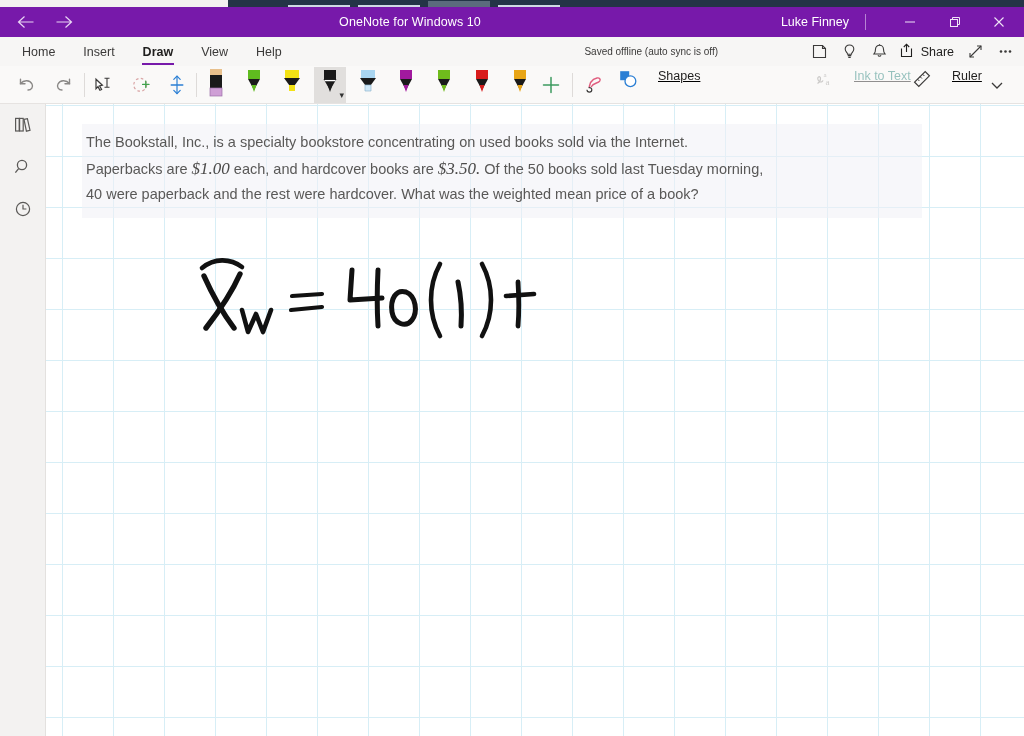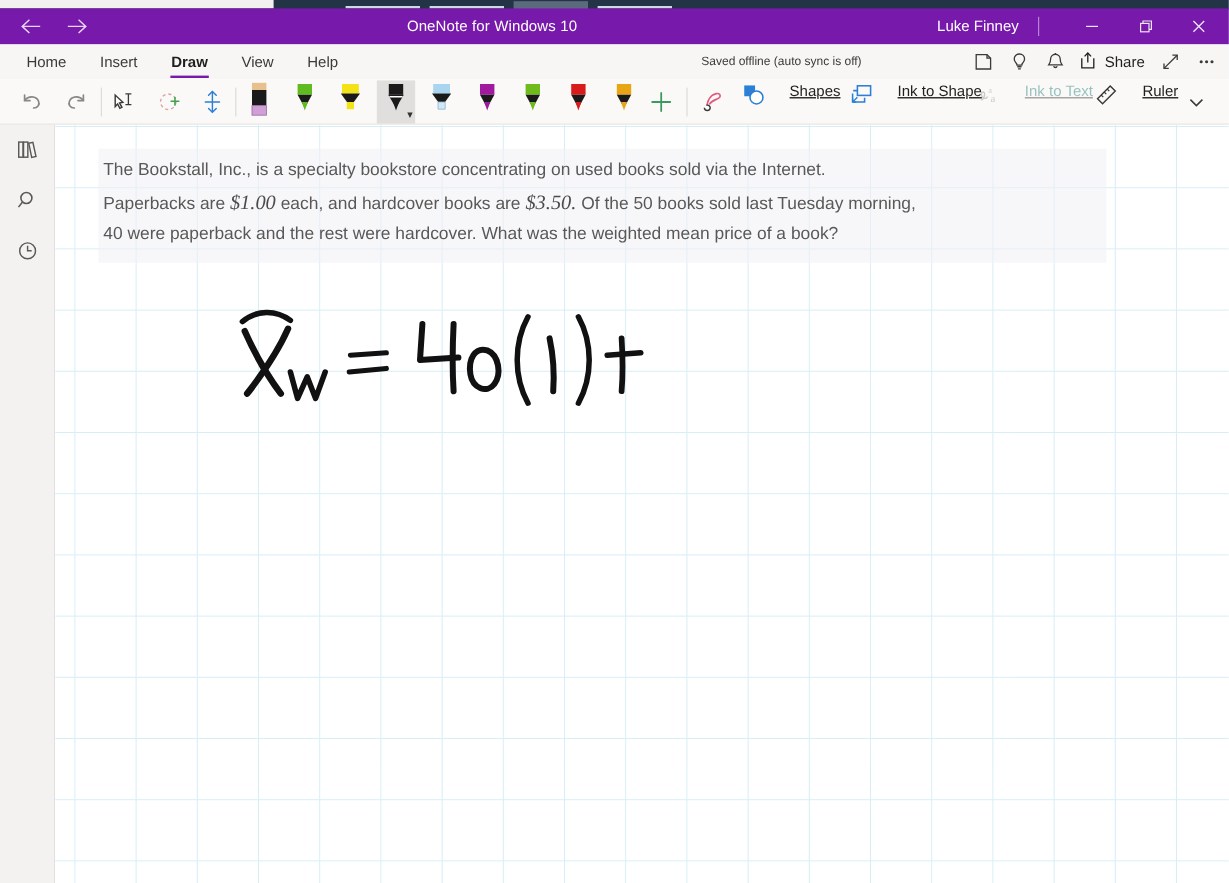--- a/index.html
+++ b/index.html
@@ -349,30 +349,20 @@
   <div class="dgrp" style="left:614px;">
     <span>
       <svg width="20" height="20" viewBox="0 0 20 20" fill="none">
         <rect x="2.2" y="2.2" width="9" height="9" fill="#2b7fd4"></rect>
         <circle cx="12.4" cy="12.2" r="5.4" fill="#ffffff" stroke="#2b7fd4" stroke-width="1.3"></circle>
       </svg>
     </span>
     <span class="dlabel">Shapes</span>
   </div>
 
-  <div class="dgrp" style="left:704px;">
-    <span>
-      <svg width="20" height="20" viewBox="0 0 20 20" fill="none" stroke="#2b7fd4" stroke-width="1.3">
-        <rect x="6.5" y="2.5" width="11" height="8"></rect>
-        <path d="M3 6.5 h3.5 M2.5 9 v7 h10 v-3.5"></path>
-        <path d="M2.5 16 l4-4 M2.5 16 h3 M2.5 16 v-3" stroke-width="1.1"></path>
-      </svg>
-    </span>
-    <span class="dlabel">Ink to Shape</span>
-  </div>
 
   <div class="dgrp disabled" style="left:810px;opacity:.42;">
     <span>
       <svg width="20" height="20" viewBox="0 0 20 20" fill="none" stroke="#8a8886" stroke-width="1.2">
         <path d="M3.5 14.5 c2-1 3-3 3-5 c0-1.5-1-2.2-2-1.6 c-1.2.7-1 3.4 1 4.6 c1.6 1 3 .4 3.4-1.2"></path>
         <text x="9.5" y="8.2" font-size="7" fill="#8a8886" stroke="none" font-family="Liberation Serif, serif">a</text>
         <text x="11.5" y="16" font-size="9" fill="#8a8886" stroke="none" font-family="Liberation Serif, serif">a</text>
       </svg>
     </span>
     <span class="dlabel dim">Ink to Text</span>

